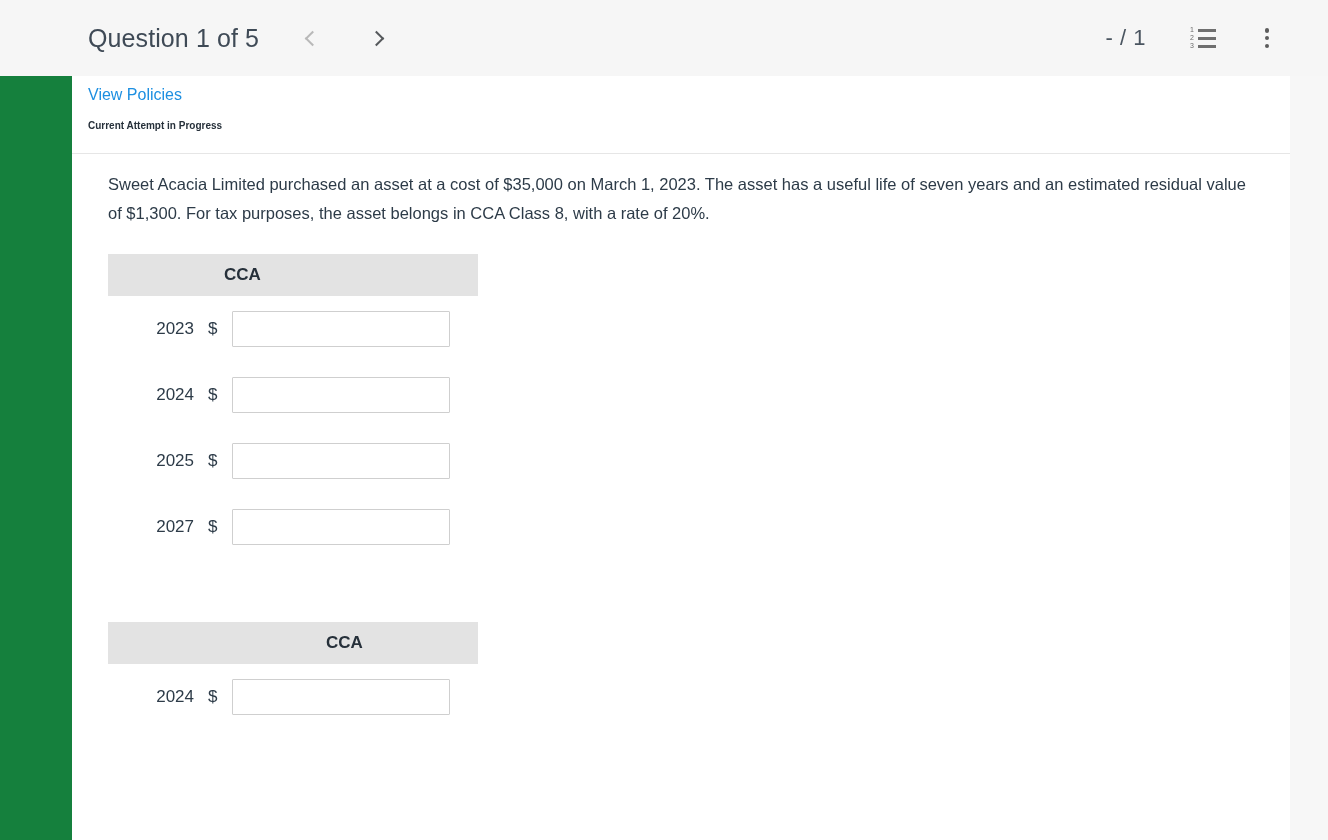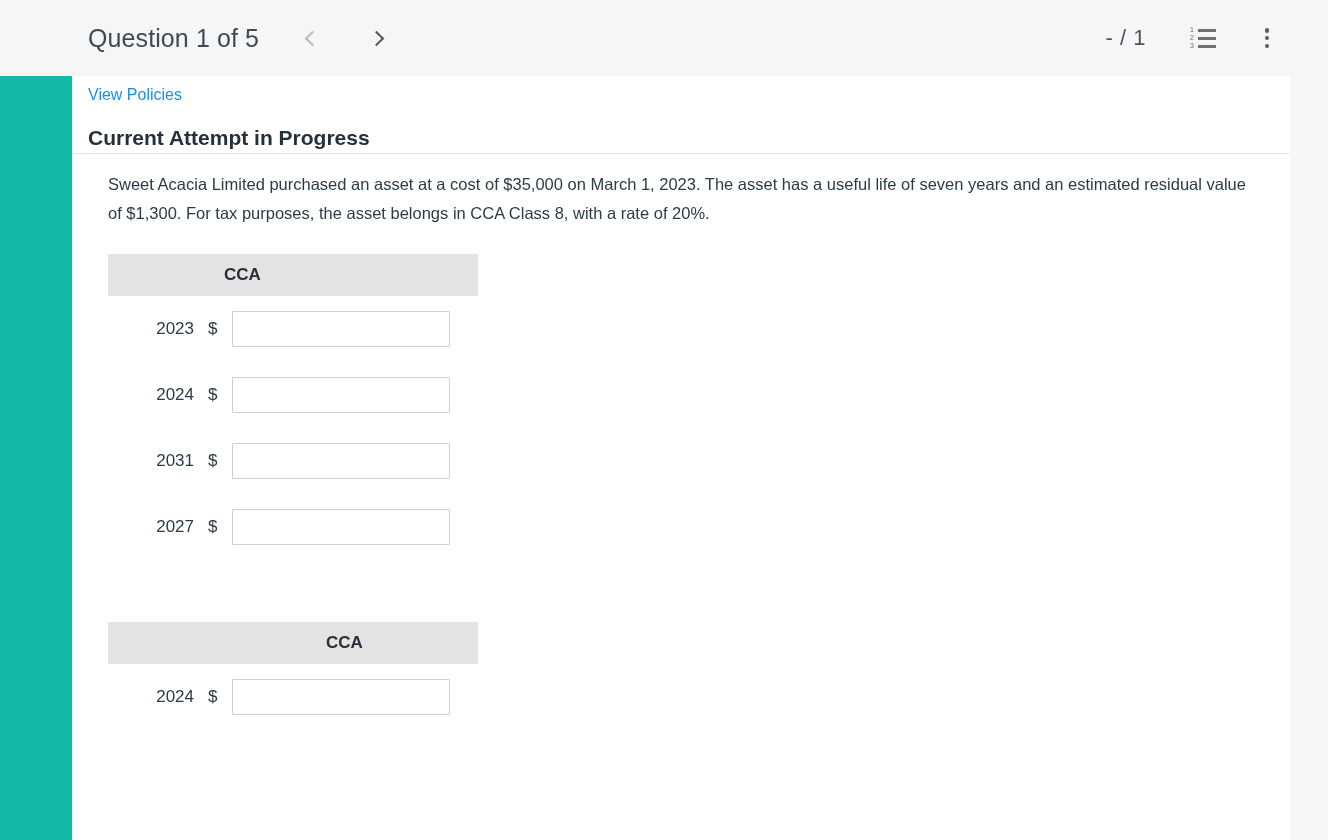--- a/index.html
+++ b/index.html
@@ -10,21 +10,21 @@
     height: 840px;
     overflow: hidden;
     background: #f7f7f7;
     font-family: "Liberation Sans", sans-serif;
   }
 
   #app {
     position: relative;
     width: 1128px;
     height: 840px;
-    background: #14b8a6;
+    background: #15803d;
   }
 
   
   .header {
     position: absolute;
     left: 0; top: 0;
     width: 1328px;
     height: 76px;
     background: #f6f6f6;
     display: flex;
@@ -145,22 +145,22 @@
     left: 16px;
     top: 10px;
     font-size: 16px;
     color: #1d8fe1;
     cursor: pointer;
     text-decoration: none;
   }
   .attempt-label {
     position: absolute;
     left: 16px;
-    top: 50px;
-    font-size: 21px;
+    top: 44px;
+    font-size: 10px;
     font-weight: bold;
     color: #26303a;
   }
   .divider {
     position: absolute;
     left: 0;
     top: 77px;
     width: 1218px;
     height: 1px;
     background: #e6e6e6;
@@ -302,21 +302,21 @@
           <input class="cca-input" type="text" value="" style="">
         </div>
 
         <div class="cca-row">
           <span class="row-year">2024</span>
           <span class="row-dollar">$</span>
           <input class="cca-input" type="text" value="" style="">
         </div>
 
         <div class="cca-row">
-          <span class="row-year">2031</span>
+          <span class="row-year">2025</span>
           <span class="row-dollar">$</span>
           <input class="cca-input" type="text" value="" style="">
         </div>
 
         <div class="cca-row">
           <span class="row-year">2027</span>
           <span class="row-dollar">$</span>
           <input class="cca-input" type="text" value="" style="">
         </div>
       </div>

